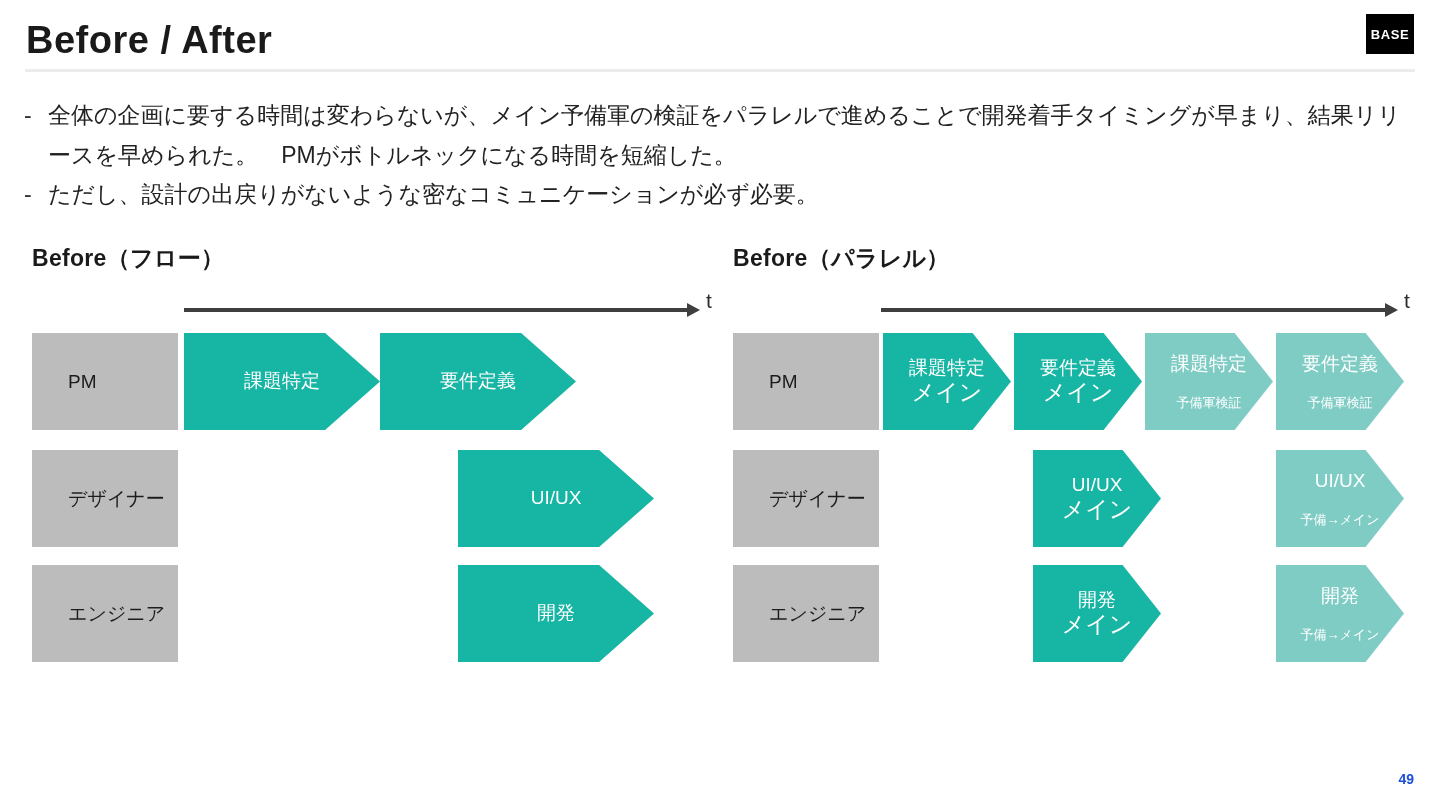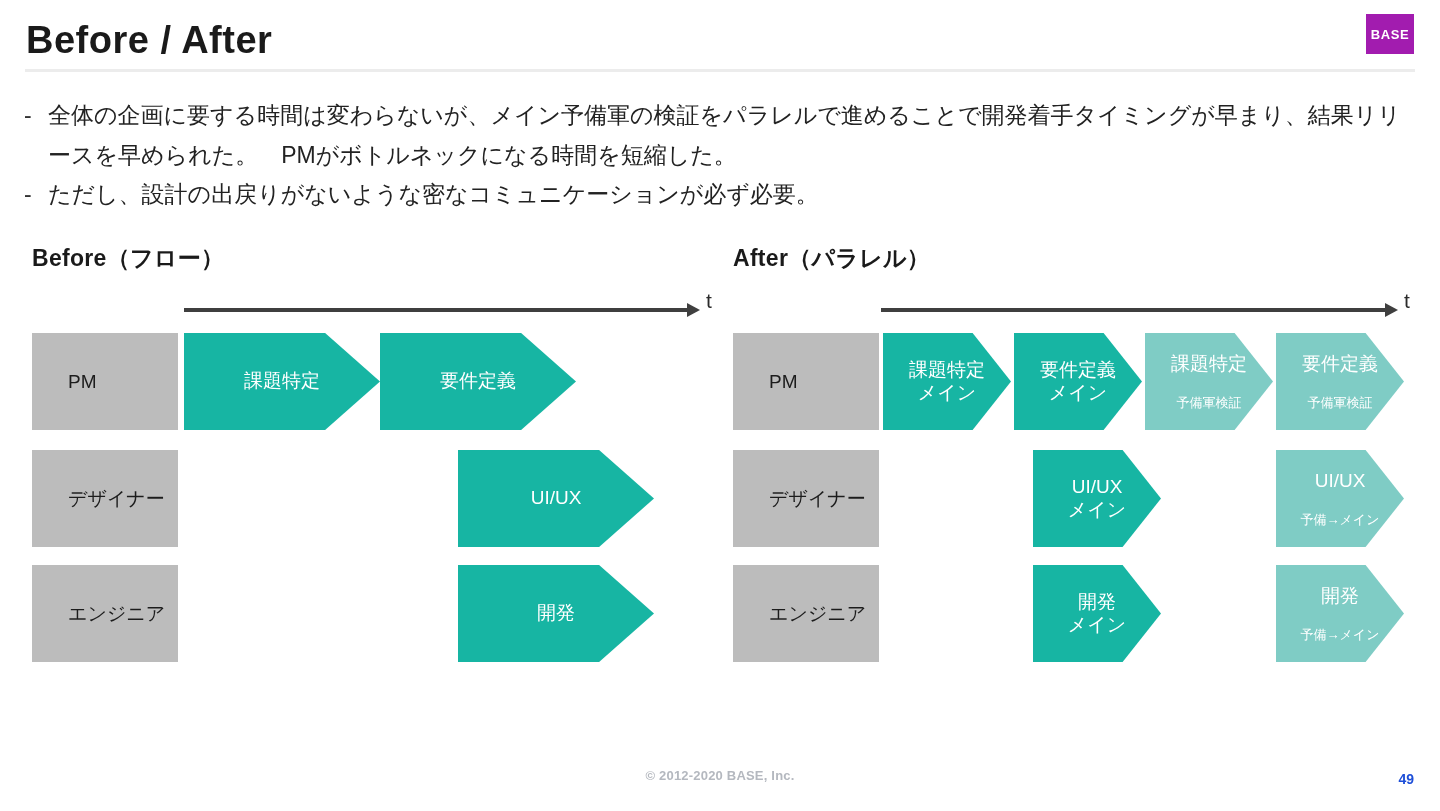--- a/index.html
+++ b/index.html
@@ -13,21 +13,21 @@
   .slide{position:absolute;inset:0;}
 
   
   .title{
     position:absolute;left:26px;top:18px;
     font-size:38px;font-weight:bold;color:#1a1a1a;
     letter-spacing:.5px;line-height:1.2;
   }
   .logo{
     position:absolute;right:26px;top:14px;
-    width:48px;height:40px;background:#a21caf;
+    width:48px;height:40px;background:#000000;
     display:flex;align-items:center;justify-content:center;
   }
   .logo span{
     color:#ffffff;font-size:13px;font-weight:bold;
     letter-spacing:.6px;font-family:"Liberation Sans",sans-serif;
   }
   .divider{
     position:absolute;left:25px;top:69px;width:1390px;height:3px;
     background:#ececec;
   }
@@ -71,21 +71,21 @@
 
   .chev{
     position:absolute;
     display:flex;flex-direction:column;
     align-items:center;justify-content:center;
     color:#ffffff;text-align:center;line-height:1.18;
   }
   .chev.dark{background:#17b5a3;}
   .chev.light{background:#7fccc5;}
   .chev .main{font-size:19px;}
-  .chev .sub{font-size:19px;}
+  .chev .sub{font-size:23px;}
   .chev .small{font-size:13px;margin-top:19px;}
 
   
   .copyright{
     position:absolute;left:0;right:0;bottom:28px;text-align:center;
     font-size:13px;font-weight:bold;color:#b4b8bf;letter-spacing:.2px;
   }
   .pagenum{
     position:absolute;right:26px;bottom:24px;
     font-size:14px;font-weight:bold;color:#1d4ed8;
@@ -149,21 +149,21 @@
     </div>
 
     <div class="chev dark" style="left:426px;top:322px;width:196px;height:97px;
          clip-path:polygon(0 0, 72% 0, 100% 50%, 72% 100%, 0 100%);">
       <span class="main">開発</span>
     </div>
   </div>
 
   <div class="panel" id="panel-after" style="left:733px;width:683px;height:420px;">
 
-    <div class="panel-title">After（パラレル）</div>
+    <div class="panel-title">Before（パラレル）</div>
 
     <div class="axis" style="left:148px;top:65px;width:520px;">
       <div class="line" style="width:504px;"></div>
       <div class="head" style="left:504px;"></div>
       <div class="tlabel" style="left:523px;">t</div>
     </div>
 
     <div class="rolebox" style="left:0px;top:90px;width:146px;height:97px;">
       <span class="lbl">PM</span>
     </div>
@@ -216,16 +216,15 @@
       <span class="sub">メイン</span>
     </div>
 
     <div class="chev light" style="left:543px;top:322px;width:128px;height:97px;
          clip-path:polygon(0 0, 70% 0, 100% 50%, 70% 100%, 0 100%);">
       <span class="main">開発</span>
       <span class="small">予備→メイン</span>
     </div>
   </div>
 
-  <div class="copyright">© 2012-2020 BASE, Inc.</div>
   <div class="pagenum">49</div>
 
 </div>
 
 </body></html>

